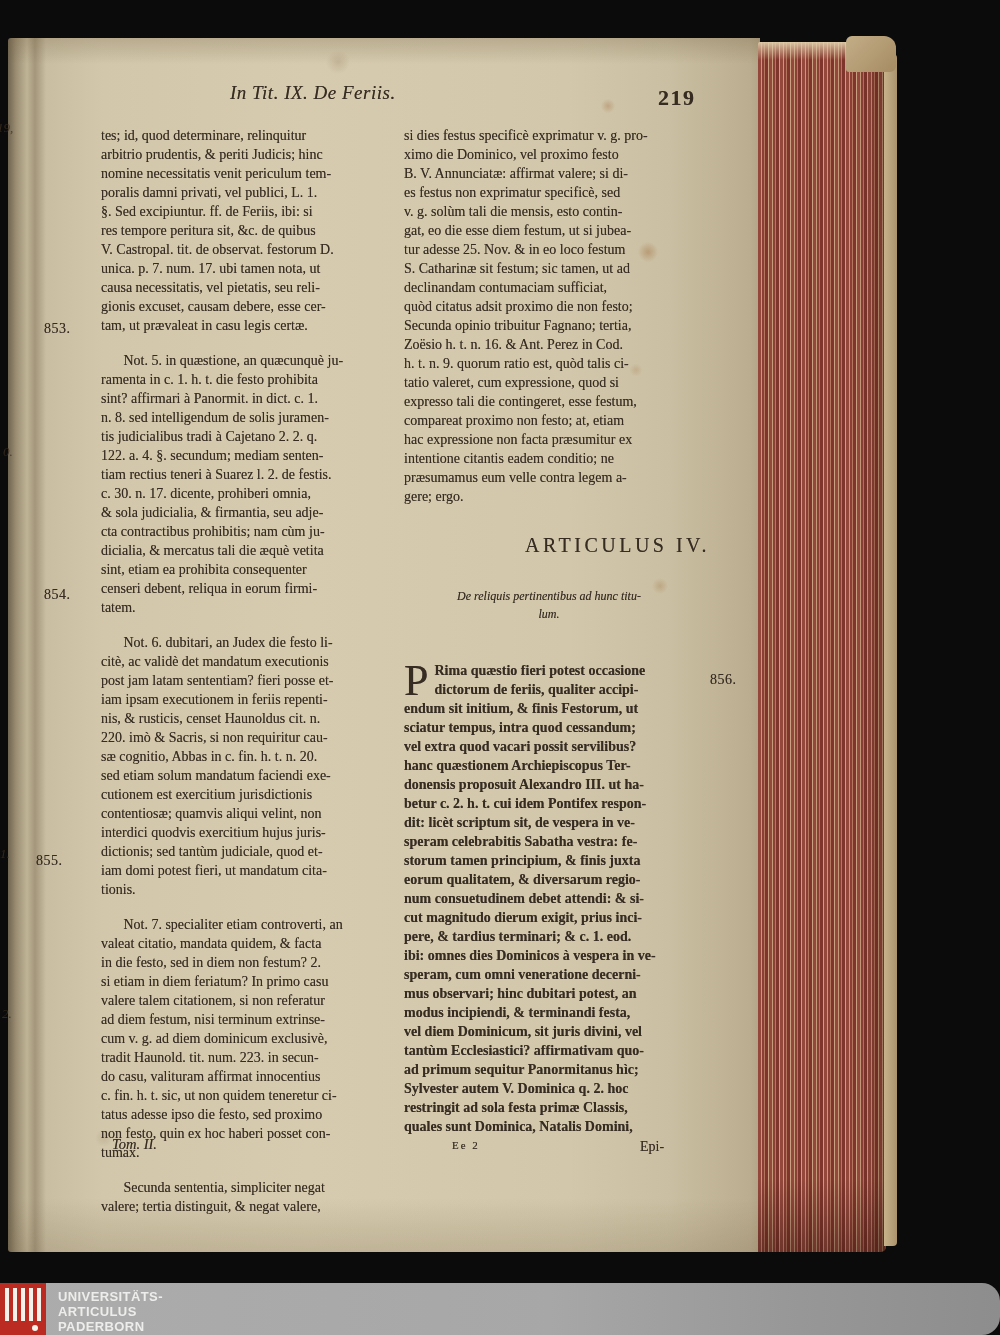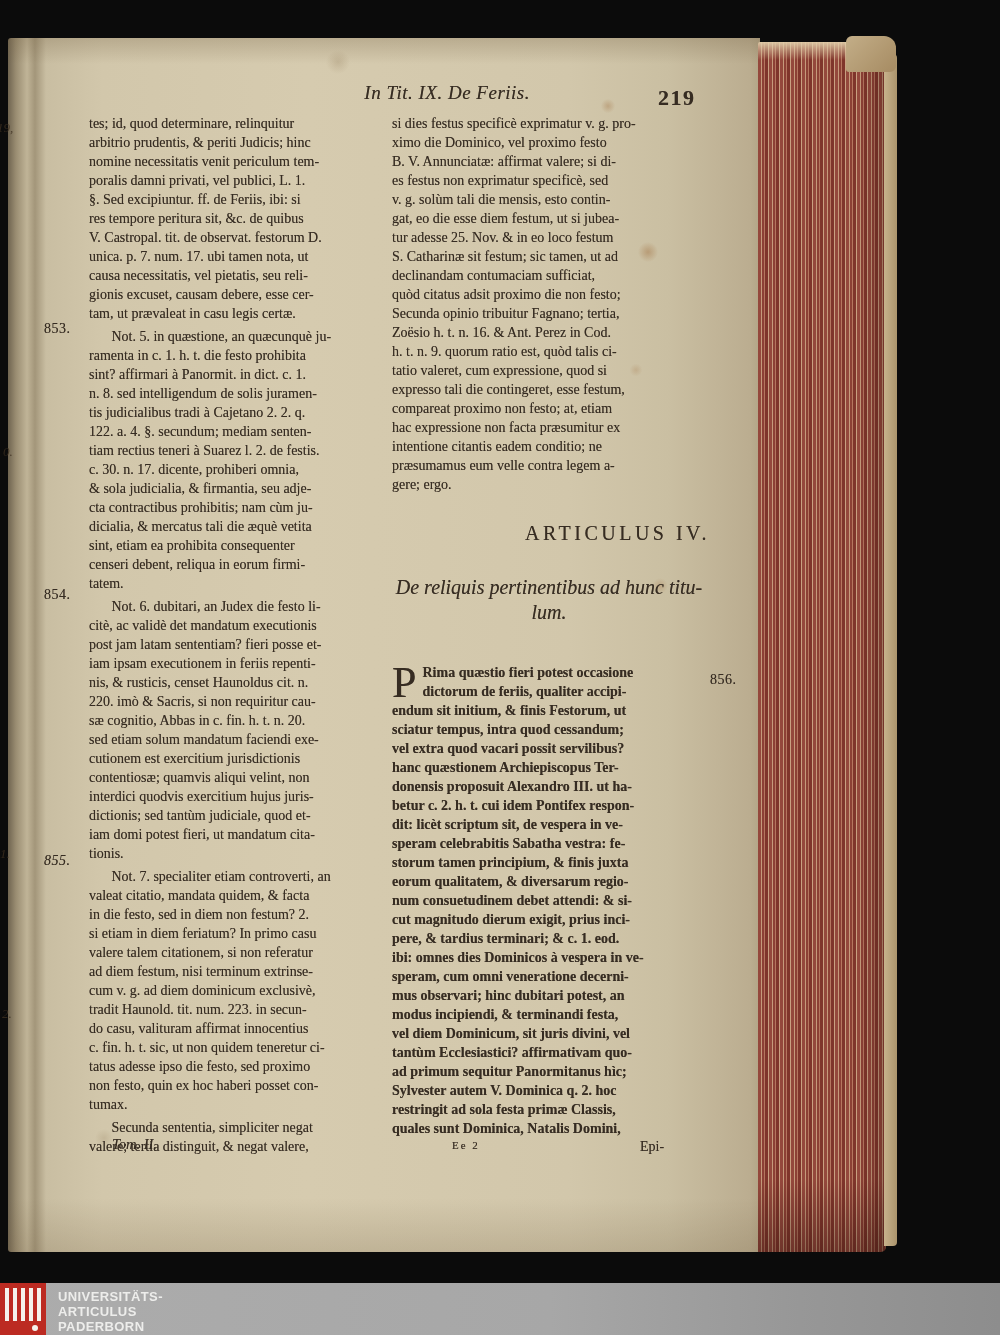--- a/index.html
+++ b/index.html
@@ -38,59 +38,60 @@
     border-radius:0 4px 4px 0;
   }
   .cover-corner{
     position:absolute;left:846px;top:36px;width:50px;height:36px;
     background:linear-gradient(135deg,#c3ae88,#a68b62);
     border-radius:6px 12px 6px 3px;
   }
   
   .ink{color:#362c22;text-shadow:0 0 .4px rgba(54,44,34,.55);}
   .running-title{
-    position:absolute;left:230px;top:82px;width:300px;text-align:right;
+    position:absolute;left:230px;top:82px;width:300px;text-align:left;
     font-style:italic;font-size:19px;letter-spacing:.5px;
   }
   .page-number{position:absolute;left:658px;top:85px;font-size:22px;letter-spacing:1.5px;font-weight:bold;}
   .col{position:absolute;top:110px;font-size:14px;line-height:19px;}
   .col-left{left:85px;width:304px;}
   .col-right{left:388px;width:322px;}
-  .para{margin:4px;white-space:pre-line;}
+  .para{margin:16px;white-space:pre-line;}
   .para.ind{text-indent:1.6em;}
   .article-heading{
     margin:30px 0 0 0;text-align:right;font-weight:normal;
     font-size:20px;letter-spacing:3.5px;
   }
   .article-subtitle{
     margin:32px 0 0 0;text-align:center;font-style:italic;
-    font-size:20px;line-height:25px;white-space:pre-line;
+    font-size:12px;line-height:18px;white-space:pre-line;
   }
   .dropcap-para{margin-top:38px;}
   .dropcap{
     float:left;font-size:44px;line-height:35px;padding:2px 6px 0 0;
   }
   .dropcap-text{white-space:pre-line;font-weight:bold;}
   .margin-num{position:absolute;font-size:14px;letter-spacing:.5px;}
   .m853{left:44px;top:321px;text-align:right;}
   .m854{left:44px;top:587px;text-align:right;}
-  .m855{left:44px;top:853px;font-style:italic;}
+  .m855{left:36px;top:853px;}
   .m856{left:710px;top:672px;}
   .edge-frag{position:absolute;font-size:13px;font-style:italic;color:rgba(62,48,32,.78);}
   .f1{left:-3px;top:120px;}
   .f2{left:3px;top:444px;}
   .f3{left:0px;top:846px;}
   .f4{left:2px;top:1006px;}
   .tomus{position:absolute;left:112px;top:1136px;font-style:italic;font-size:14.5px;}
   .signature{position:absolute;left:452px;top:1139px;font-size:11px;letter-spacing:2px;}
   .catchword{position:absolute;left:640px;top:1139px;font-size:14px;}
   
   .banner{
     position:absolute;left:0;top:1283px;width:1000px;height:52px;
     background:linear-gradient(90deg,#acacac 0,#a7a7a7 55%,#979797 80%,#8d8d8d 100%);
+    border-radius:18px;
   }
   .logo{
     position:absolute;left:0;top:0;width:46px;height:52px;
     background:#bc2b22;
   }
   .logo-bars{
     position:absolute;left:5px;top:5px;width:37px;height:33px;
     background:repeating-linear-gradient(90deg,#f5f2ec 0 4px, rgba(0,0,0,0) 4px 8px);
   }
   .logo-dot{

